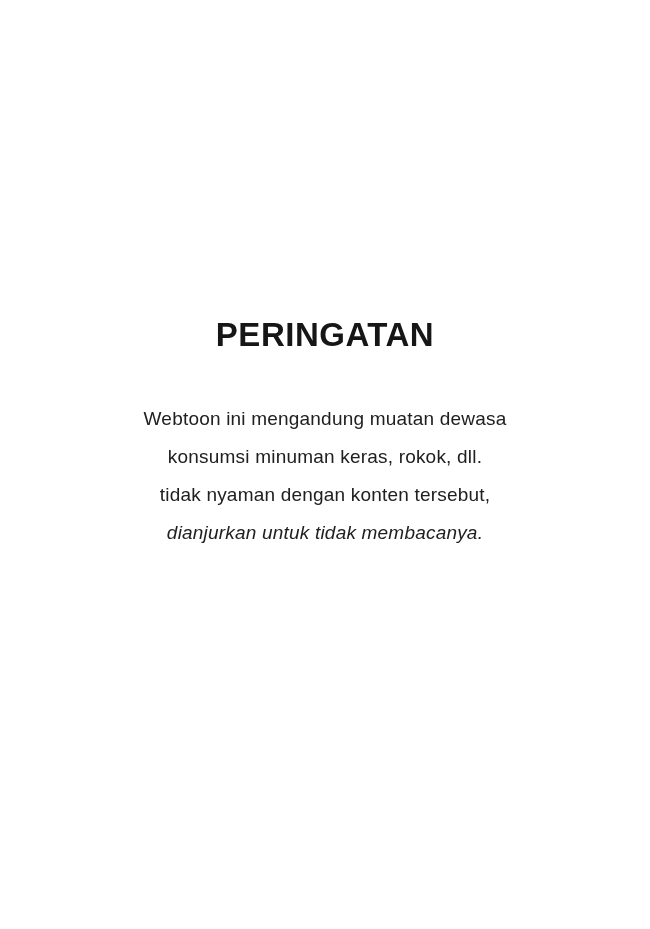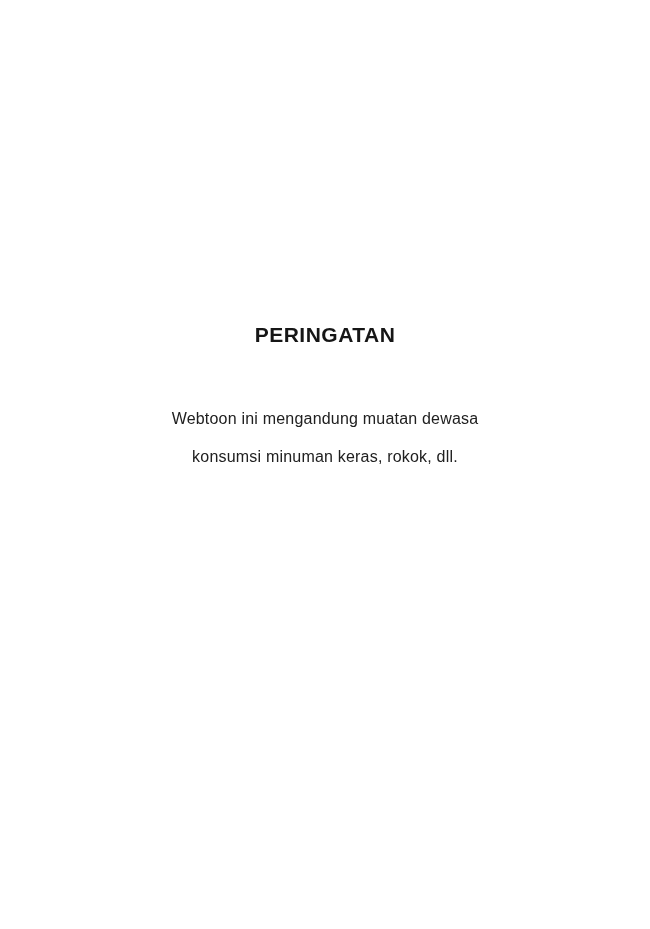--- a/index.html
+++ b/index.html
@@ -16,49 +16,51 @@
     height: 929px;
     background: #ffffff;
     font-family: "Liberation Sans", "DejaVu Sans", sans-serif;
     color: #1c1c1c;
     display: block;
     padding-top: 320px;
   }
 
   .warning-title {
     text-align: center;
-    font-size: 21px;
+    font-size: 33px;
     font-weight: 700;
     letter-spacing: 0.5px;
     line-height: 30px;
     color: #161616;
   }
 
   .warning-body {
     margin-top: 50px;
     text-align: center;
   }
 
   .warning-line {
-    font-size: 16px;
+    font-size: 19px;
     line-height: 38px;
     font-weight: 400;
     color: #202020;
     letter-spacing: 0.2px;
   }
 
   .warning-line.italic {
     font-style: italic;
   }
 </style>
 </head>
 <body>
 
 <div class="page">
 
   <div class="warning-title">PERINGATAN</div>
 
   <div class="warning-body">
     <p class="warning-line">Webtoon ini mengandung muatan dewasa</p>
     <p class="warning-line">konsumsi minuman keras, rokok, dll.</p>
+    <p class="warning-line">tidak nyaman dengan konten tersebut,</p>
+    <p class="warning-line italic">dianjurkan untuk tidak membacanya.</p>
   </div>
 
 </div>
 
 </body></html>

